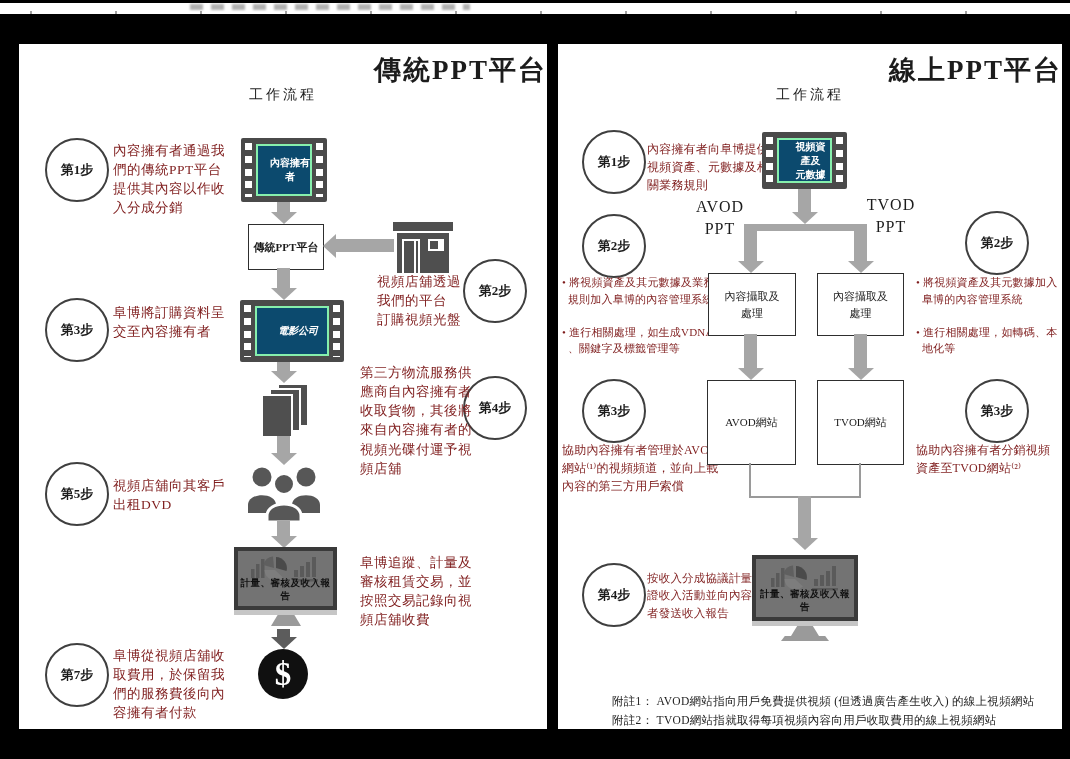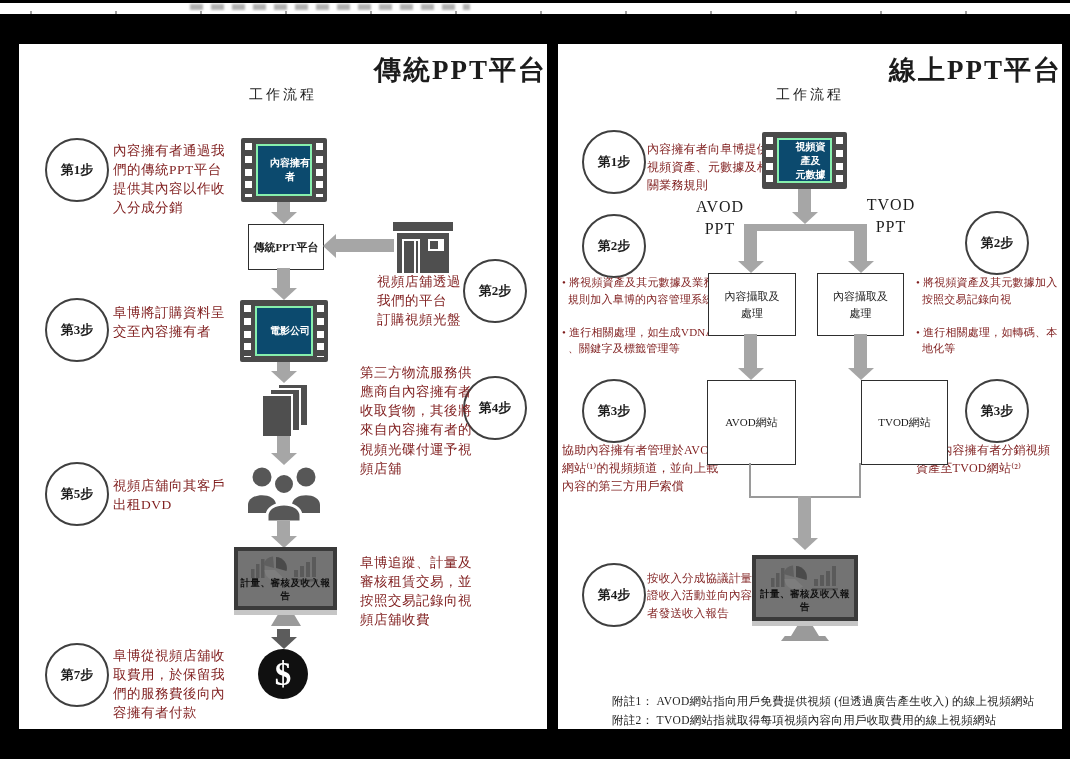--- a/index.html
+++ b/index.html
@@ -142,21 +142,21 @@
     <div class="store" style="left:374px;top:177px;">
       <div class="roof"></div>
       <div class="sbody">
         <div class="door"></div>
         <div class="swin"></div>
       </div>
     </div>
 
     <div class="arrowv" style="left:258px;top:224px;height:20px;"></div>
 
-    <div class="film" style="left:221px;top:256px;width:88px;height:62px;">
+    <div class="film" style="left:221px;top:256px;width:104px;height:62px;font-style:italic;">
       <div class="spro l"></div>
       <div class="spro r"></div>
       <div class="screen">電影公司</div>
     </div>
 
     <div class="arrowv" style="left:258px;top:318px;height:9px;"></div>
 
     <div class="docs" style="left:242px;top:339px;">
       <div style="left:16px;top:0;"></div>
       <div style="left:8px;top:5px;"></div>
@@ -215,21 +215,21 @@
 
     <div class="txt small" style="left:89px;top:96px;font-size:12px;">內容擁有者向阜博提供
 視頻資產、元數據及相
 關業務規則</div>
     <div class="txt bullets" style="left:4px;top:230px;">• 將視頻資產及其元數據及業務
   規則加入阜博的內容管理系統
 
 • 進行相關處理，如生成VDNA
   、關鍵字及標籤管理等</div>
     <div class="txt bullets" style="left:358px;top:230px;">• 將視頻資產及其元數據加入
-  按照交易記錄向視
+  阜博的內容管理系統
 
 • 進行相關處理，如轉碼、本
   地化等</div>
     <div class="txt small" style="left:4px;top:397px;">協助內容擁有者管理於AVOD
 網站⁽¹⁾的視頻頻道，並向上載
 內容的第三方用戶索償</div>
     <div class="txt small" style="left:358px;top:397px;">協助內容擁有者分銷視頻
 資產至TVOD網站⁽²⁾</div>
     <div class="txt small" style="left:89px;top:526px;font-size:11.5px;">按收入分成協議計量及核
 證收入活動並向內容擁有
@@ -254,21 +254,21 @@
 
     <div class="fbox" style="left:150px;top:229px;width:86px;height:61px;">內容攝取及
 處理</div>
     <div class="fbox" style="left:259px;top:229px;width:85px;height:61px;">內容攝取及
 處理</div>
 
     <div class="arrowv" style="left:186px;top:290px;height:34px;"></div>
     <div class="arrowv" style="left:296px;top:290px;height:34px;"></div>
 
     <div class="fbox" style="left:149px;top:336px;width:87px;height:83px;">AVOD網站</div>
-    <div class="fbox" style="left:259px;top:336px;width:85px;height:83px;margin-left:44px;">TVOD網站</div>
+    <div class="fbox" style="left:259px;top:336px;width:85px;height:83px;">TVOD網站</div>
 
     <div class="thin" style="left:191px;top:419px;width:2px;height:34px;"></div>
     <div class="thin" style="left:301px;top:419px;width:2px;height:34px;"></div>
     <div class="thin" style="left:191px;top:452px;width:112px;height:2px;"></div>
     <div class="arrowv" style="left:240px;top:452px;height:42px;"></div>
 
     <div class="monitor" style="left:194px;top:511px;width:106px;height:90px;">
       <div class="frame" style="width:98px;height:58px;">
         <svg width="70" height="30" viewBox="0 0 70 30" style="position:absolute;left:14px;top:4px;">
           <rect x="1" y="15" width="3.5" height="9" fill="#5a5a5a"></rect>

